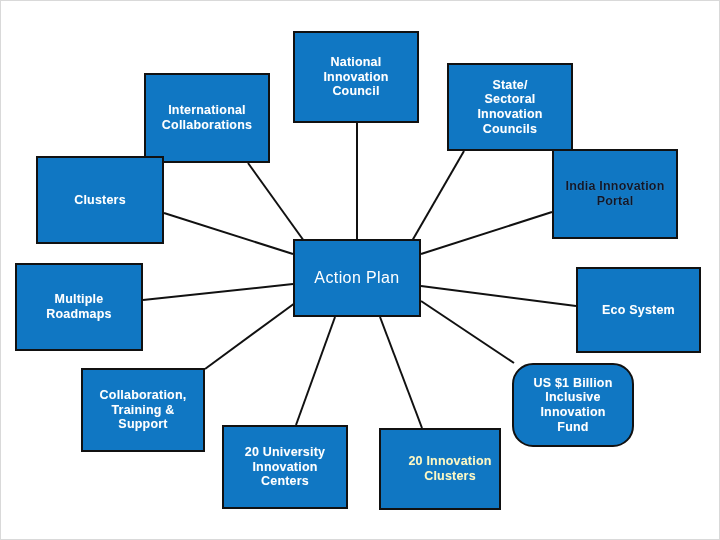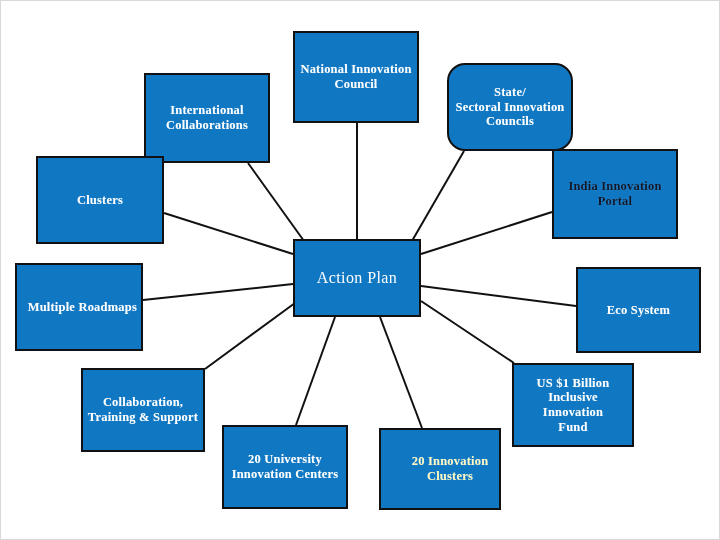--- a/index.html
+++ b/index.html
@@ -8,21 +8,21 @@
     background: #ffffff;
   }
   #canvas {
     position: relative;
     width: 720px;
     height: 540px;
     background: #ffffff;
     border: 1px solid #d9d9d9;
     box-sizing: border-box;
     overflow: hidden;
-    font-family: Liberation Serif, serif;
+    font-family: Liberation Sans, sans-serif;
   }
   #edge-layer {
     position: absolute;
     left: 0;
     top: 0;
     width: 720px;
     height: 540px;
     z-index: 1;
   }
   .node {
@@ -69,21 +69,21 @@
       <line x1="420" y1="300" x2="513" y2="362" stroke="#111111" stroke-width="2"></line>
       <line x1="294" y1="302" x2="204" y2="368" stroke="#111111" stroke-width="2"></line>
       <line x1="379" y1="316" x2="421" y2="427" stroke="#111111" stroke-width="2"></line>
       <line x1="334" y1="316" x2="295" y2="424" stroke="#111111" stroke-width="2"></line>
     </svg>
   <div id="node-layer">
       <div class="node" style="left: 292px; top: 30px; width: 126px; height: 92px; background: rgb(16, 119, 195); border-color: rgb(17, 17, 17); color: rgb(255, 255, 255);">
         <span class="node-label">National Innovation
 Council</span>
       </div>
-      <div class="node" style="left: 446px; top: 62px; width: 126px; height: 88px; background: rgb(16, 119, 195); border-color: rgb(17, 17, 17); color: rgb(255, 255, 255); border-radius: 18px;">
+      <div class="node" style="left: 446px; top: 62px; width: 126px; height: 88px; background: rgb(16, 119, 195); border-color: rgb(17, 17, 17); color: rgb(255, 255, 255);">
         <span class="node-label">State/
 Sectoral Innovation
 Councils</span>
       </div>
       <div class="node" style="left: 143px; top: 72px; width: 126px; height: 90px; background: rgb(16, 119, 195); border-color: rgb(17, 17, 17); color: rgb(255, 255, 255);">
         <span class="node-label">International
 Collaborations</span>
       </div>
       <div class="node" style="left: 551px; top: 148px; width: 126px; height: 90px; background: rgb(16, 119, 195); border-color: rgb(17, 17, 17); color: #0f172a;">
         <span class="node-label">India Innovation
@@ -91,21 +91,21 @@
       </div>
       <div class="node" style="left: 35px; top: 155px; width: 128px; height: 88px; background: rgb(16, 119, 195); border-color: rgb(17, 17, 17); color: rgb(255, 255, 255);">
         <span class="node-label">Clusters</span>
       </div>
       <div class="node" style="left: 575px; top: 266px; width: 125px; height: 86px; background: rgb(16, 119, 195); border-color: rgb(17, 17, 17); color: rgb(255, 255, 255); text-align: center;">
         <span class="node-label">Eco System</span>
       </div>
       <div class="node" style="left: 14px; top: 262px; width: 128px; height: 88px; background: rgb(16, 119, 195); border-color: rgb(17, 17, 17); color: rgb(255, 255, 255); justify-content: flex-end;">
         <span class="node-label">Multiple Roadmaps</span>
       </div>
-      <div class="node" style="left: 511px; top: 362px; width: 122px; height: 84px; background: rgb(16, 119, 195); border-color: rgb(17, 17, 17); color: rgb(255, 255, 255);">
+      <div class="node" style="left: 511px; top: 362px; width: 122px; height: 84px; background: rgb(16, 119, 195); border-color: rgb(17, 17, 17); color: rgb(255, 255, 255); border-radius: 21px;">
         <span class="node-label">US $1 Billion
 Inclusive
 Innovation
 Fund</span>
       </div>
       <div class="node" style="left: 80px; top: 367px; width: 124px; height: 84px; background: rgb(16, 119, 195); border-color: rgb(17, 17, 17); color: rgb(255, 255, 255);">
         <span class="node-label">Collaboration,
 Training &amp; Support</span>
       </div>
       <div class="node" style="left: 378px; top: 427px; width: 122px; height: 82px; background: rgb(16, 119, 195); border-color: rgb(17, 17, 17); color: #fef9c3; padding-left: 24px;">

